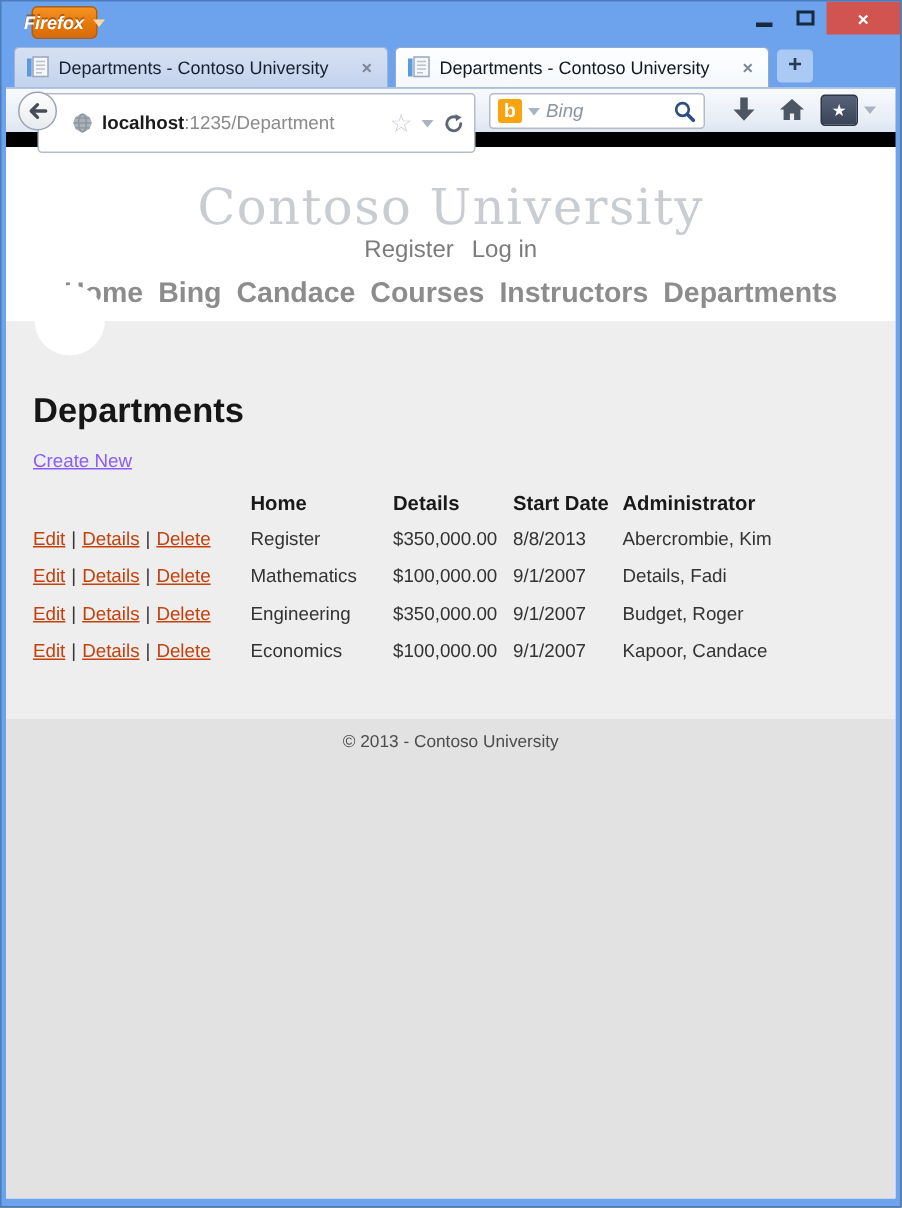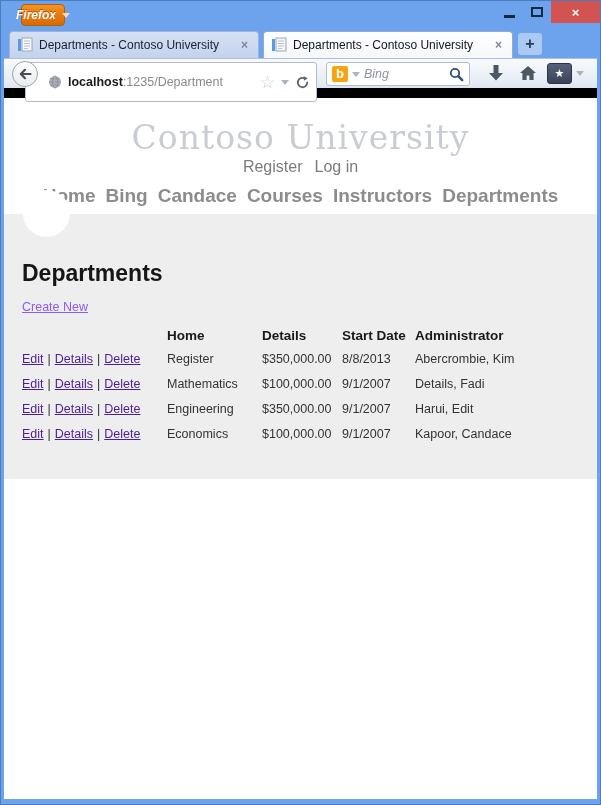--- a/index.html
+++ b/index.html
@@ -110,21 +110,21 @@
     border-radius:50%; background:#fff; }
   .page-title{ position:absolute; left:18px; top:46px; font-size:23px; font-weight:bold; color:#161616; }
   .create-link{ position:absolute; left:18px; top:86px; font-size:12.5px; color:#8b5cf6;
     text-decoration:underline; }
   .dept-table{ position:absolute; left:18px; top:114px; border-collapse:collapse; }
   .dept-table th{ text-align:left; font-size:13.5px; font-weight:bold; color:#191919;
     padding:0 0 4px 0; white-space:nowrap; }
   .dept-table td{ font-size:12.5px; color:#333; padding:5px 0 6px 0; white-space:nowrap; }
   .col-actions{ width:145px; } .col-name{ width:95px; } .col-budget{ width:80px; }
   .col-start{ width:73px; } .col-admin{ width:120px; }
-  .dept-table a{ color:#4c1d95; text-decoration:underline; }
+  .dept-table a{ color:#c2410c; text-decoration:underline; }
   .sep{ color:#333; padding:0 4px; }
 
   .footer{ flex:1; background:#e2e2e2; text-align:center; }
   .footer-text{ padding-top:10px; font-size:11.5px; color:#4c4c4c; }
 
   svg{ display:block; }
 </style>
 </head>
 <body>
 
@@ -282,28 +282,31 @@
             <td>Mathematics</td>
             <td>$100,000.00</td>
             <td>9/1/2007</td>
             <td>Details, Fadi</td>
           </tr>
           <tr>
             <td><a href="#">Edit</a><span class="sep">|</span><a href="#">Details</a><span class="sep">|</span><a href="#">Delete</a></td>
             <td>Engineering</td>
             <td>$350,000.00</td>
             <td>9/1/2007</td>
-            <td>Harui, Edit</td>
+            <td>Budget, Roger</td>
           </tr>
           <tr>
             <td><a href="#">Edit</a><span class="sep">|</span><a href="#">Details</a><span class="sep">|</span><a href="#">Delete</a></td>
             <td>Economics</td>
             <td>$100,000.00</td>
             <td>9/1/2007</td>
             <td>Kapoor, Candace</td>
           </tr>
         </tbody>
       </table>
     </div>
 
+    <div class="footer">
+      <div class="footer-text">© 2013 - Contoso University</div>
+    </div>
 
   </div>
 </div>
 
 </body></html>

